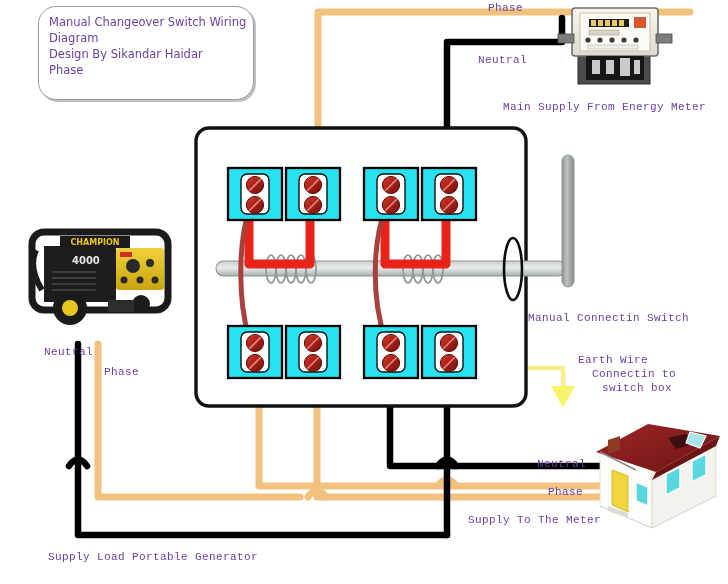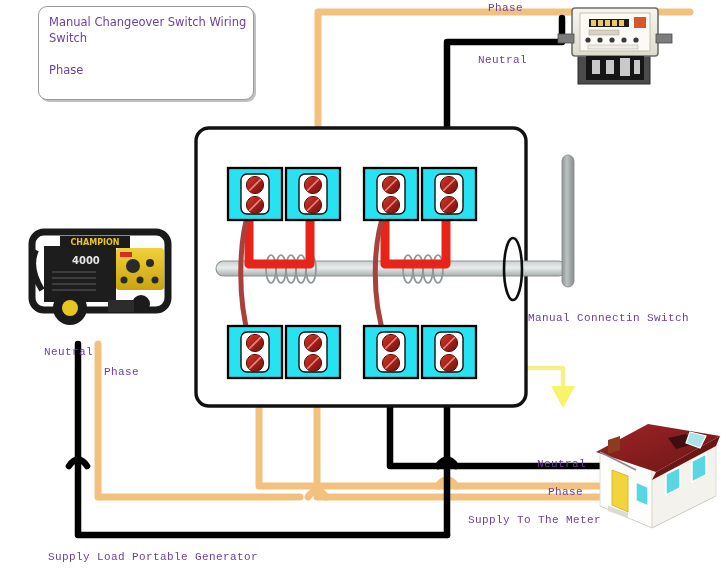--- a/index.html
+++ b/index.html
@@ -27,21 +27,21 @@
     font-size:11px;
     letter-spacing:.4px;
     white-space:nowrap;
     line-height:14px;
   }
   .title-box{
     position:absolute;
     left:38px; top:6px;
     width:214px; height:92px;
     border:1.6px solid #9a9a9a;
-    border-radius:9px;
+    border-radius:18px;
     background:#ffffff;
     box-shadow:2px 2px 0 rgba(140,140,140,.55);
   }
   .title-box .tline{
     position:absolute;
     left:10px;
     color:#6b3fa0;
     font-size:11.5px;
     white-space:nowrap;
     font-family:"DejaVu Sans","Liberation Sans",sans-serif;
@@ -316,28 +316,35 @@
 
       <line x1="600" y1="452" x2="636" y2="470" stroke="#8a8a8a" stroke-width="1.6"></line>
 
       <polygon points="608,506 628,513 628,518 608,511" fill="#dcdad2"></polygon>
     </g>
 
   </svg>
 
   <div class="title-box">
     <div class="tline" style="top:8px">Manual Changeover Switch Wiring</div>
-    <div class="tline" style="top:24px">Switch</div>
+    <div class="tline" style="top:24px">Diagram</div>
+    <div class="tline" style="top:40px">Design By Sikandar Haidar</div>
     <div class="tline" style="top:56px">Phase</div>
   </div>
 
   <div class="lbl" style="left:488px; top:1px">Phase</div>
   <div class="lbl" style="left:478px; top:53px">Neutral</div>
+  <div class="lbl" style="left:503px; top:100px">Main Supply From Energy Meter</div>
   <div class="lbl" style="left:528px; top:311px">Manual Connectin Switch</div>
   <div class="lbl" style="left:44px;  top:345px">Neutral</div>
   <div class="lbl" style="left:104px; top:365px">Phase</div>
   <div class="lbl" style="left:537px; top:457px">Neutral</div>
   <div class="lbl" style="left:548px; top:485px">Phase</div>
   <div class="lbl" style="left:468px; top:513px">Supply To The Meter</div>
   <div class="lbl" style="left:48px;  top:550px">Supply Load Portable Generator</div>
 
+  <div style="position:absolute; left:578px; top:353px;">
+    <div class="lbl" style="position:relative; left:0; top:0">Earth Wire</div>
+    <div class="lbl" style="position:relative; left:14px; top:0">Connectin to</div>
+    <div class="lbl" style="position:relative; left:24px; top:0">switch box</div>
+  </div>
 
 </div>
 
 </body></html>

